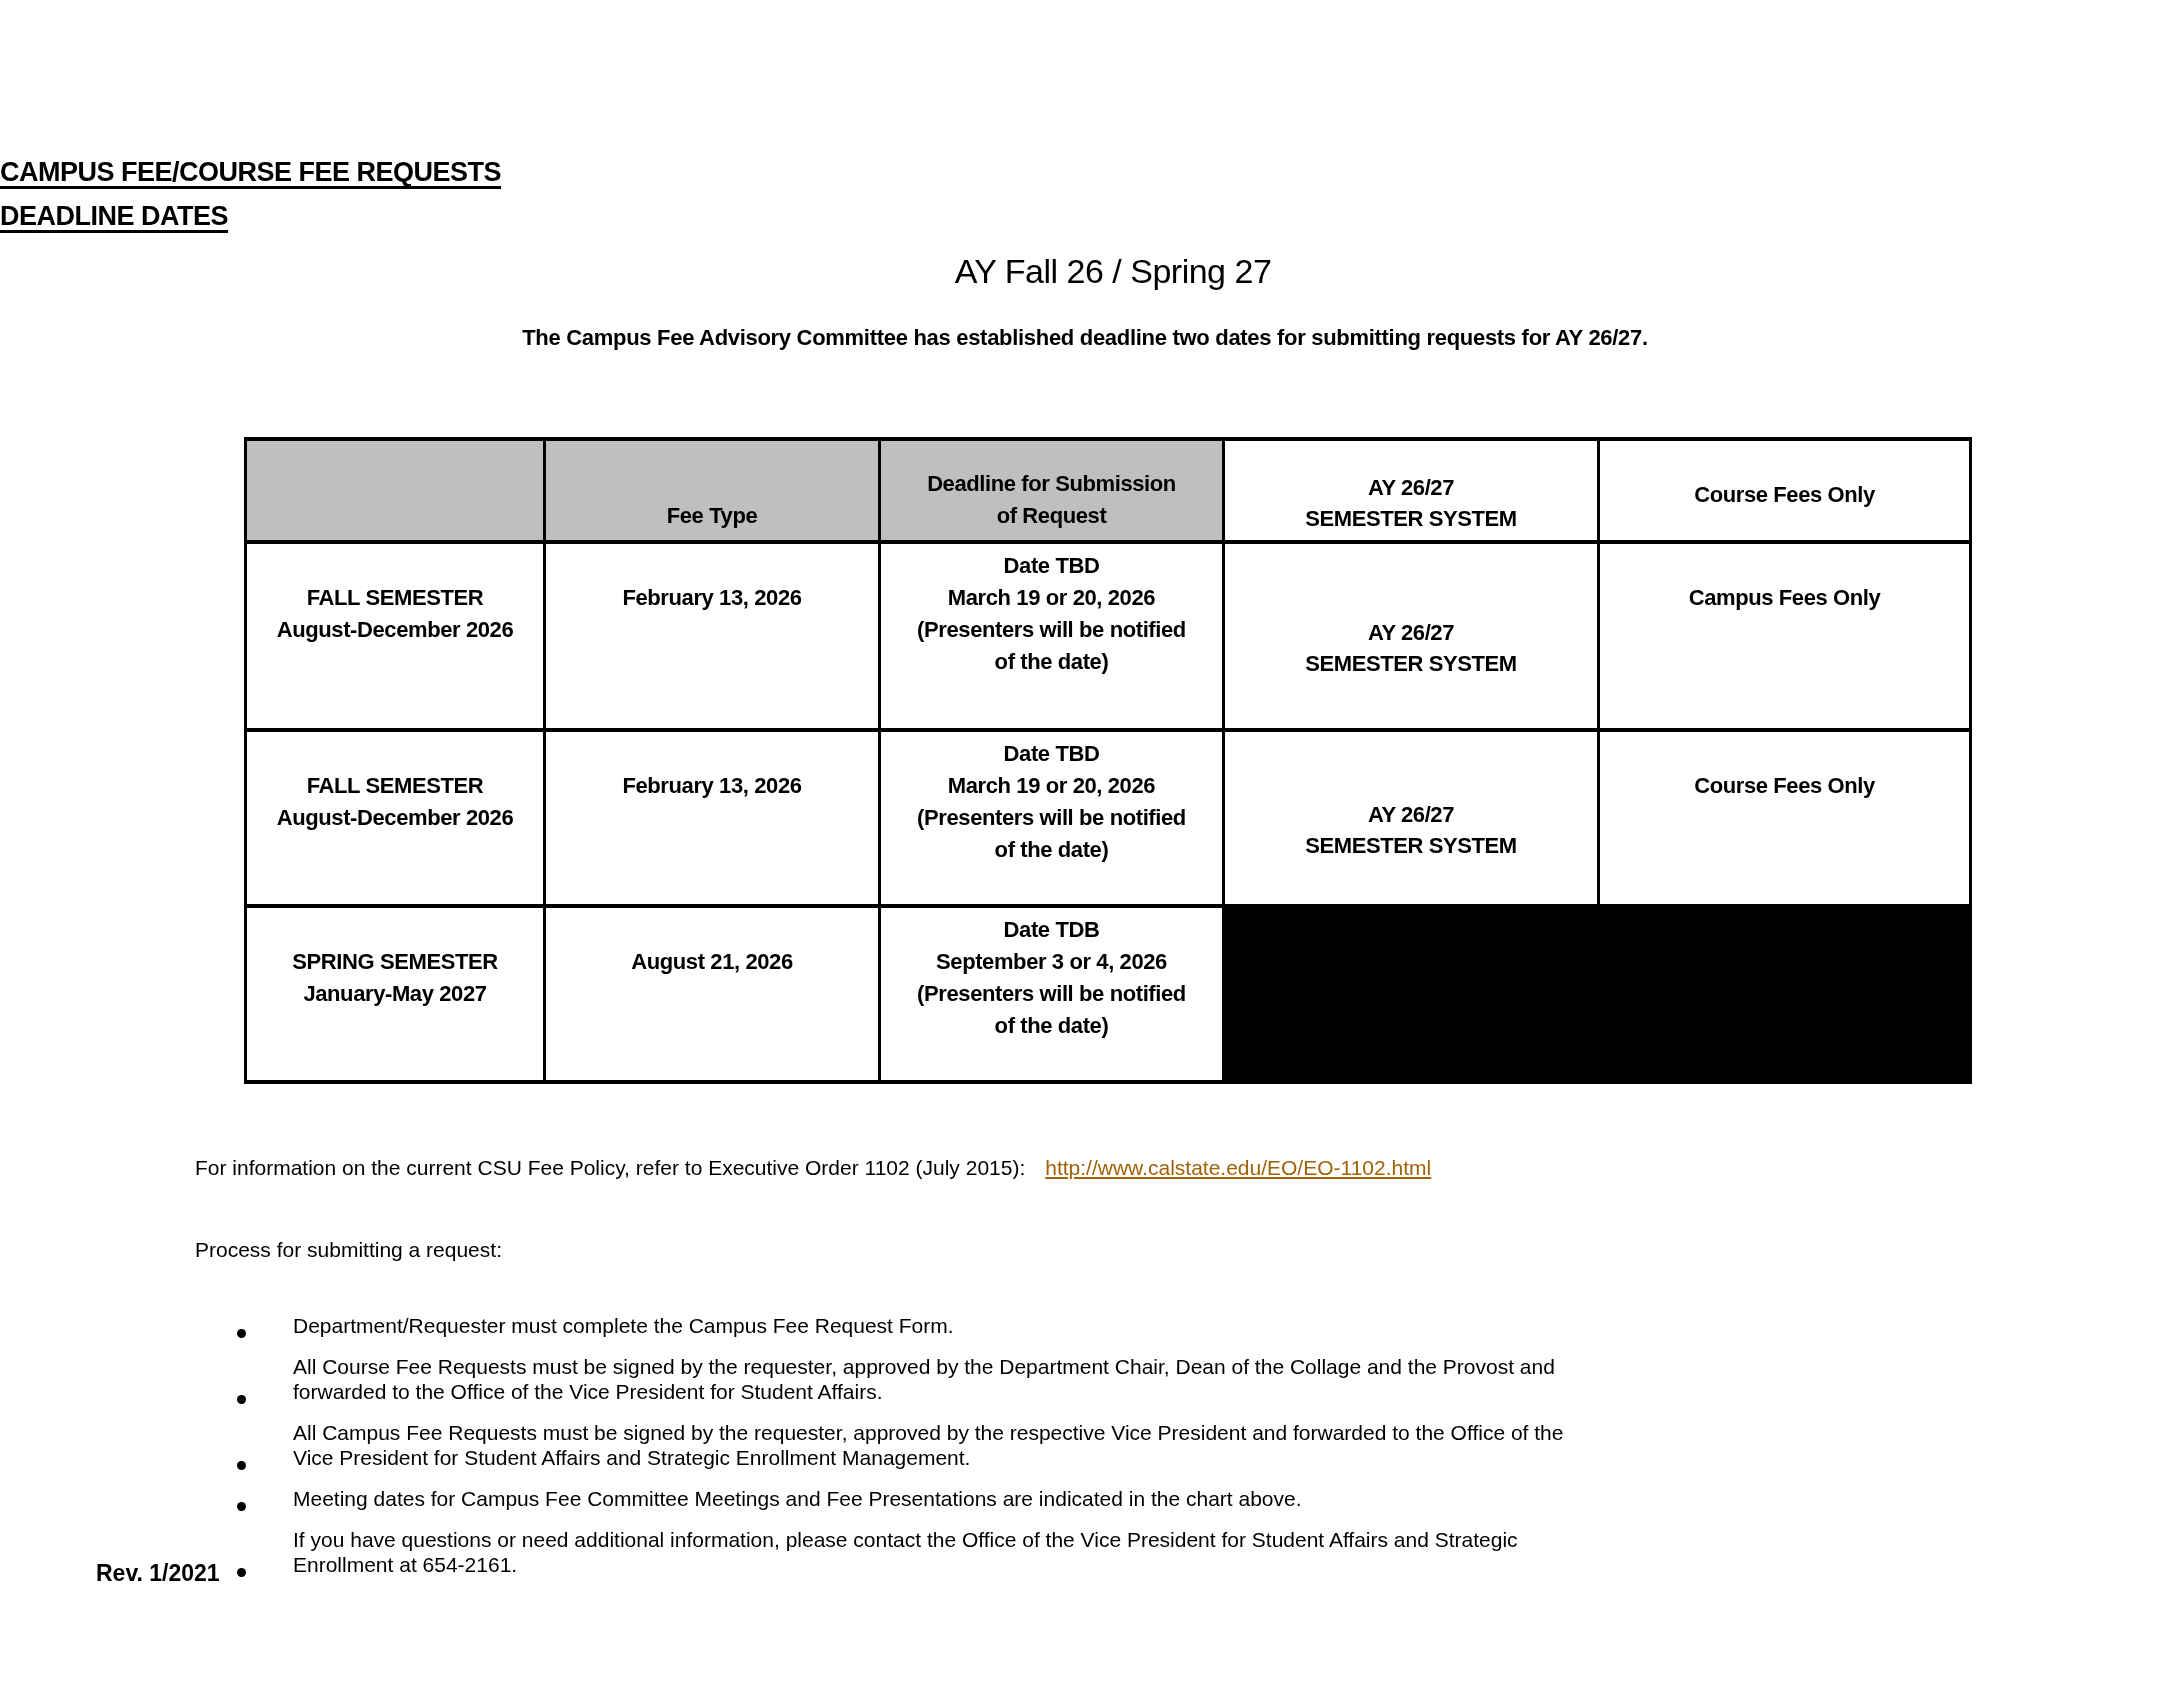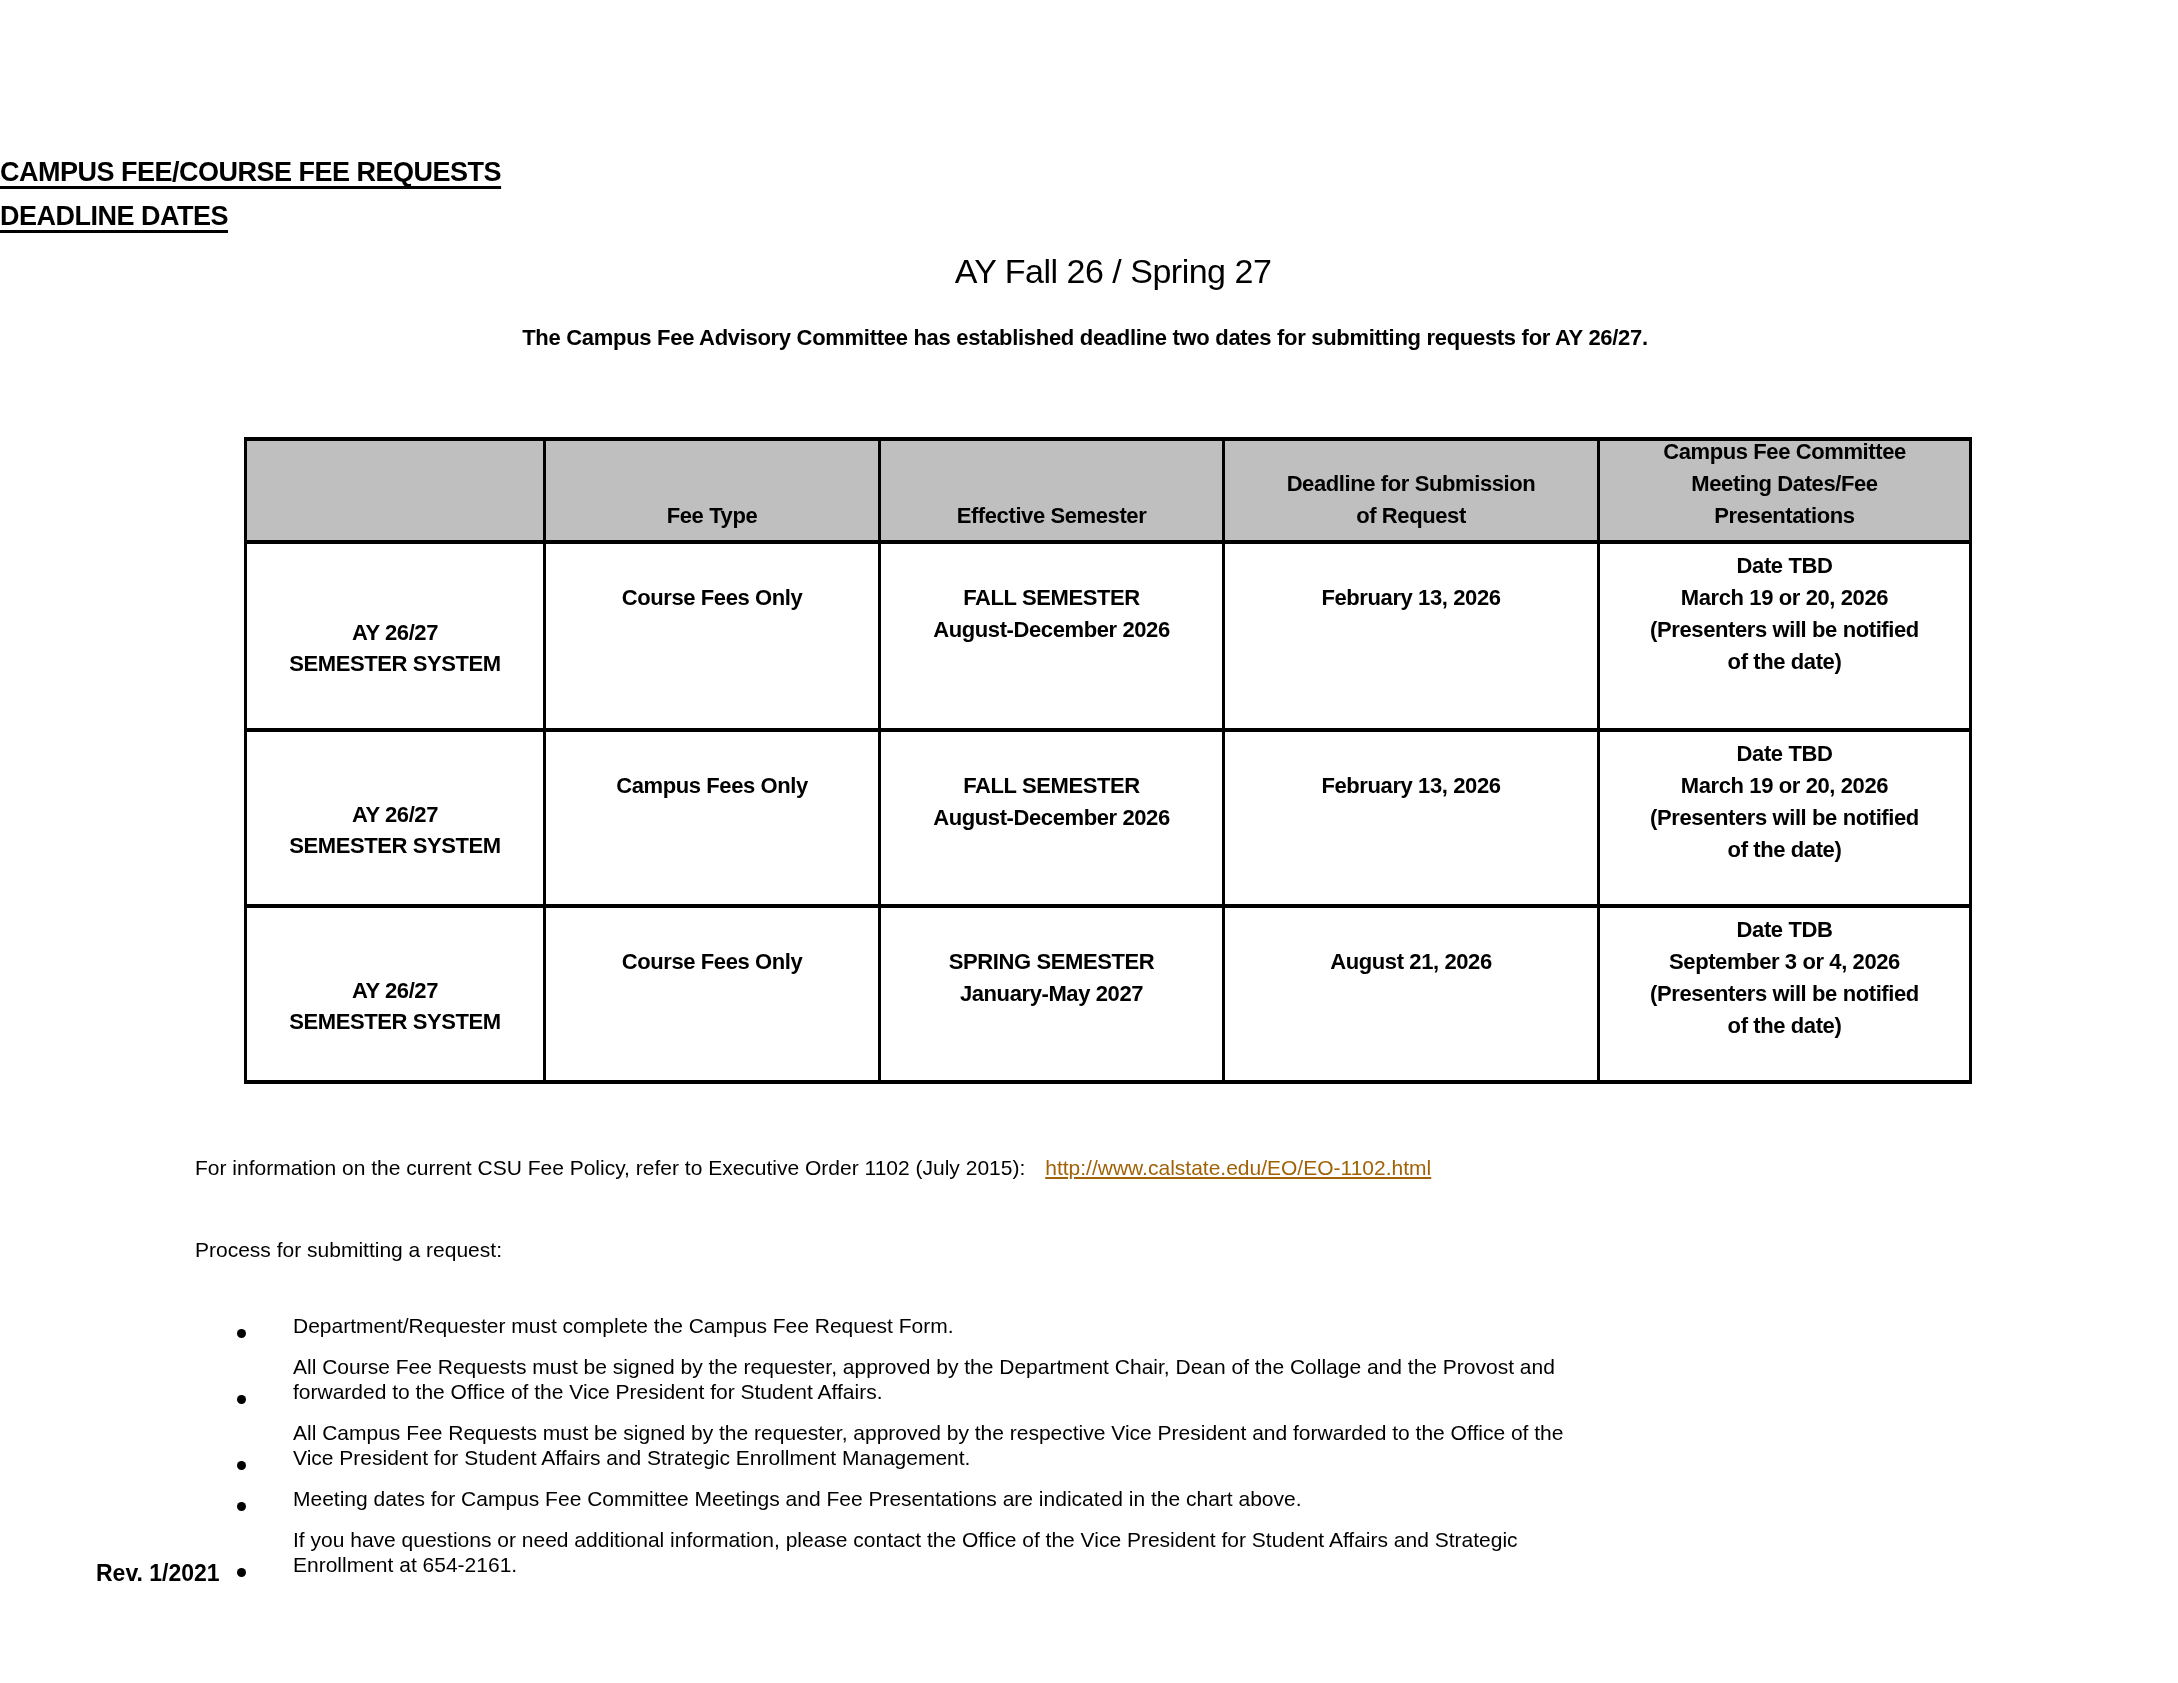--- a/index.html
+++ b/index.html
@@ -143,26 +143,22 @@
   </div>
 
   <div class="subtitle">AY Fall 26 / Spring 27</div>
 
   <div class="intro">The Campus Fee Advisory Committee has established deadline two dates for submitting requests for AY 26/27.</div>
 
   <div class="fee-table">
 
     <div class="cell hcell"></div>
     <div class="cell hcell">Fee Type</div>
-    <div class="cell hcell">Effective Semester</div>
     <div class="cell hcell">Deadline for Submission
 of Request</div>
-    <div class="cell hcell">Campus Fee Committee
-Meeting Dates/Fee
-Presentations</div>
 
     <div class="cell cell-system">AY 26/27
 SEMESTER SYSTEM</div>
     <div class="cell cell-top">Course Fees Only</div>
     <div class="cell cell-top">FALL SEMESTER
 August-December 2026</div>
     <div class="cell cell-top">February 13, 2026</div>
     <div class="cell cell-meet">Date TBD
 March 19 or 20, 2026
 (Presenters will be notified

